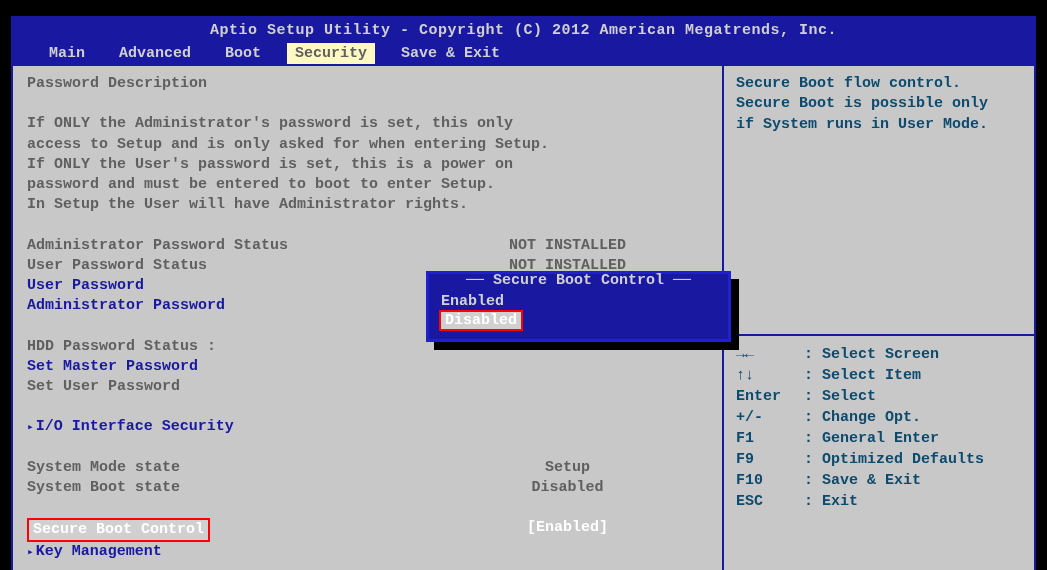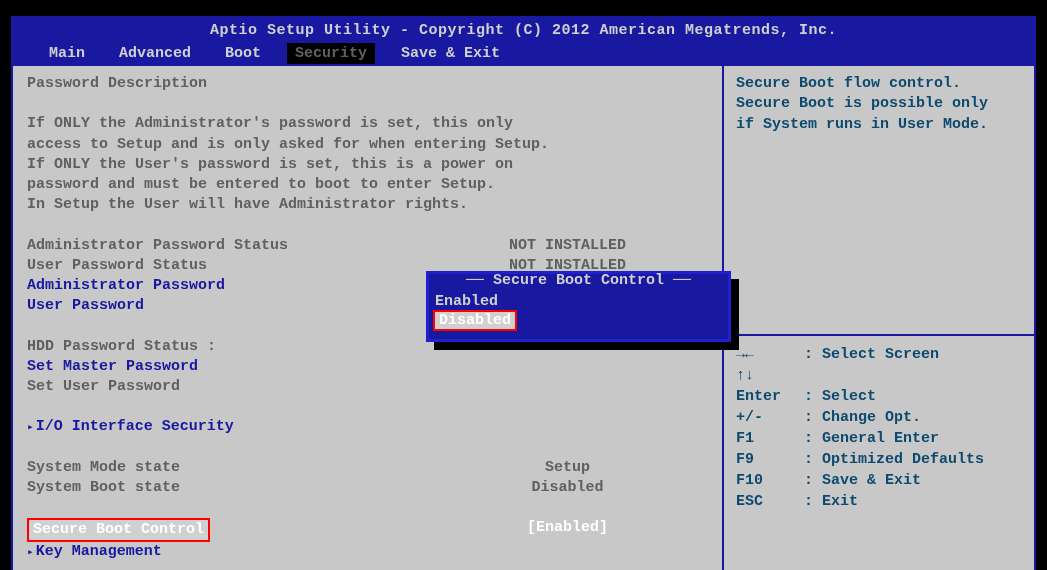--- a/index.html
+++ b/index.html
@@ -31,21 +31,21 @@
       color: #d0d0d0;
       display: flex;
       padding-left: 28px;
       gap: 18px;
       text-align: right;
     }
     .tab {
       padding: 2px 8px;
     }
     .tab.active {
-      background: #000000;
+      background: #fef9c3;
       color: #606060;
     }
     .content {
       display: flex;
       height: calc(100% - 48px);
       border-top: 2px solid #1818a0;
       position: relative;
     }
     .left-panel {
       flex: 1;
@@ -108,21 +108,21 @@
       box-shadow: 8px 8px 0 #000;
       color: #d0d0d0;
       z-index: 10;
     }
     .popup-title {
       text-align: center;
       padding: 0 4px;
       margin-top: -2px;
     }
     .popup-body {
-      padding: 4px 10px 8px 4px;
+      padding: 4px 10px 8px 10px;
     }
     .popup-option {
       display: block;
       padding: 0 2px;
     }
     .popup-option.selected {
       background: #d0d0d0;
       color: #fff;
       border: 2px solid #ff0000;
       display: inline-block;
@@ -154,22 +154,22 @@
 In Setup the User will have Administrator rights.</div>
       <div class="spacer"></div>
       <div class="field-row">
         <span class="field-label">Administrator Password Status</span>
         <span class="field-value">NOT INSTALLED</span>
       </div>
       <div class="field-row">
         <span class="field-label">User Password Status</span>
         <span class="field-value">NOT INSTALLED</span>
       </div>
+      <div class="blue-text">User Password</div>
       <div class="blue-text">Administrator Password</div>
-      <div class="blue-text">User Password</div>
       <div class="spacer"></div>
       <div>HDD Password Status  :</div>
       <div class="blue-text">Set Master Password</div>
       <div>Set User Password</div>
       <div class="spacer"></div>
       <div class="blue-text sub-arrow">I/O Interface Security</div>
       <div class="spacer"></div>
       <div class="field-row">
         <span class="field-label">System Mode state</span>
         <span class="field-value">Setup</span>
@@ -198,20 +198,21 @@
       <div class="help-top" style="white-space:pre-line">Secure Boot flow control.
 Secure Boot is possible only
 if System runs in User Mode.</div>
       <div class="help-bottom">
         <div class="key-row">
             <span class="key-col1">→←</span>
             <span>: Select Screen</span>
           </div>
         <div class="key-row">
             <span class="key-col1">↑↓</span>
+            <span>: Select Item</span>
           </div>
         <div class="key-row">
             <span class="key-col1">Enter</span>
             <span>: Select</span>
           </div>
         <div class="key-row">
             <span class="key-col1">+/-</span>
             <span>: Change Opt.</span>
           </div>
         <div class="key-row">

